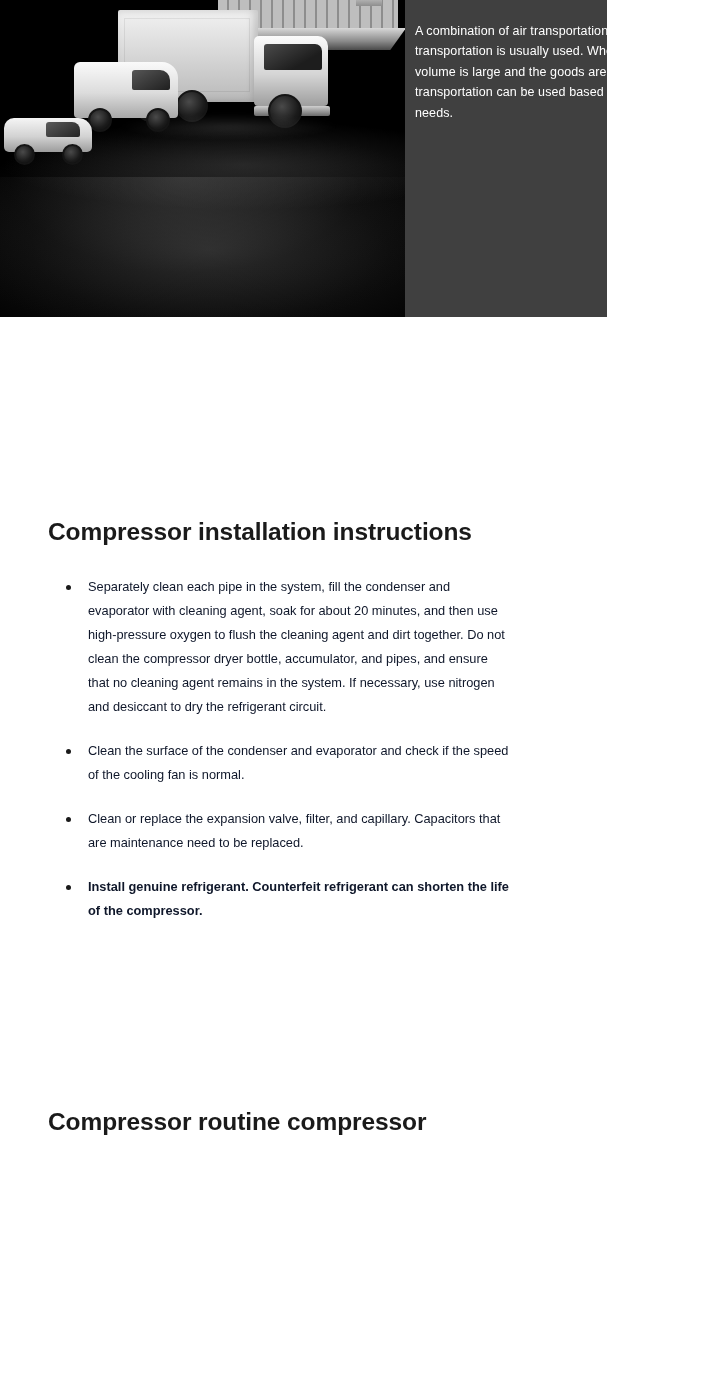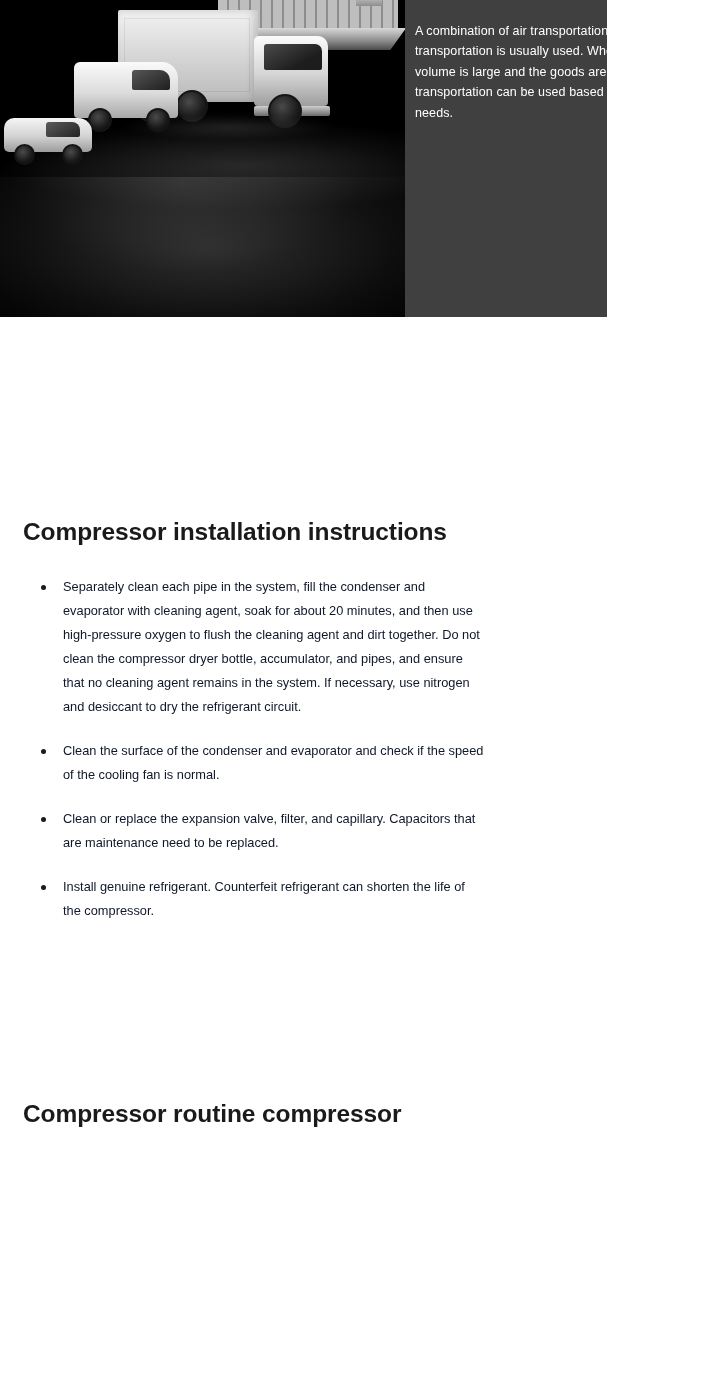--- a/index.html
+++ b/index.html
@@ -216,21 +216,21 @@
     letter-spacing: .1px;
   }
 
   
   .gap-band {
     width: 728px;
     height: 200px;
     background: #ffffff;
   }
   .section {
-    padding: 0 23px;
+    padding: 0 48px;
   }
   h2.section-title {
     margin: 0;
     font-size: 24.5px;
     line-height: 30px;
     font-weight: bold;
     color: #1a1a1a;
     letter-spacing: -0.1px;
   }
   ul.bullets {
@@ -240,21 +240,21 @@
   }
   ul.bullets li {
     position: relative;
     font-size: 12.8px;
     line-height: 24px;
     color: #0f172a;
     margin-bottom: 20px;
     padding-left: 22px;
     max-width: 445px;
   }
-  ul.bullets li:last-child { margin-bottom: 0; }
+  ul.bullets li:last-child { margin-bottom: 8px; font-weight: bold; }
   ul.bullets li:before {
     content: "";
     position: absolute;
     left: 0;
     top: 9.5px;
     width: 5px;
     height: 5px;
     border-radius: 50%;
     background: #1a1a1a;
   }

